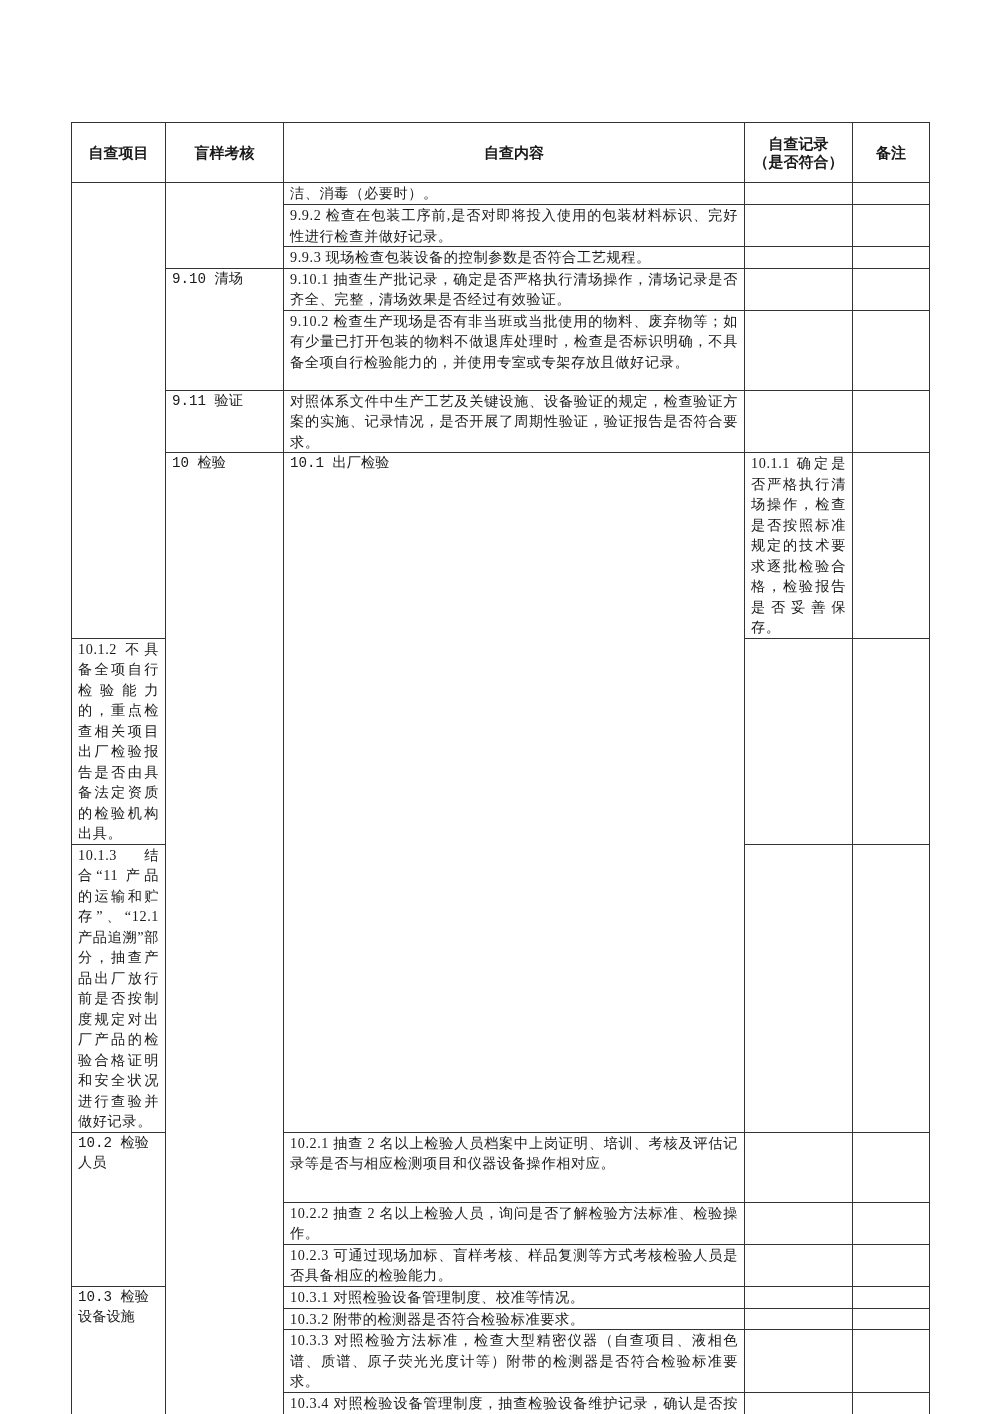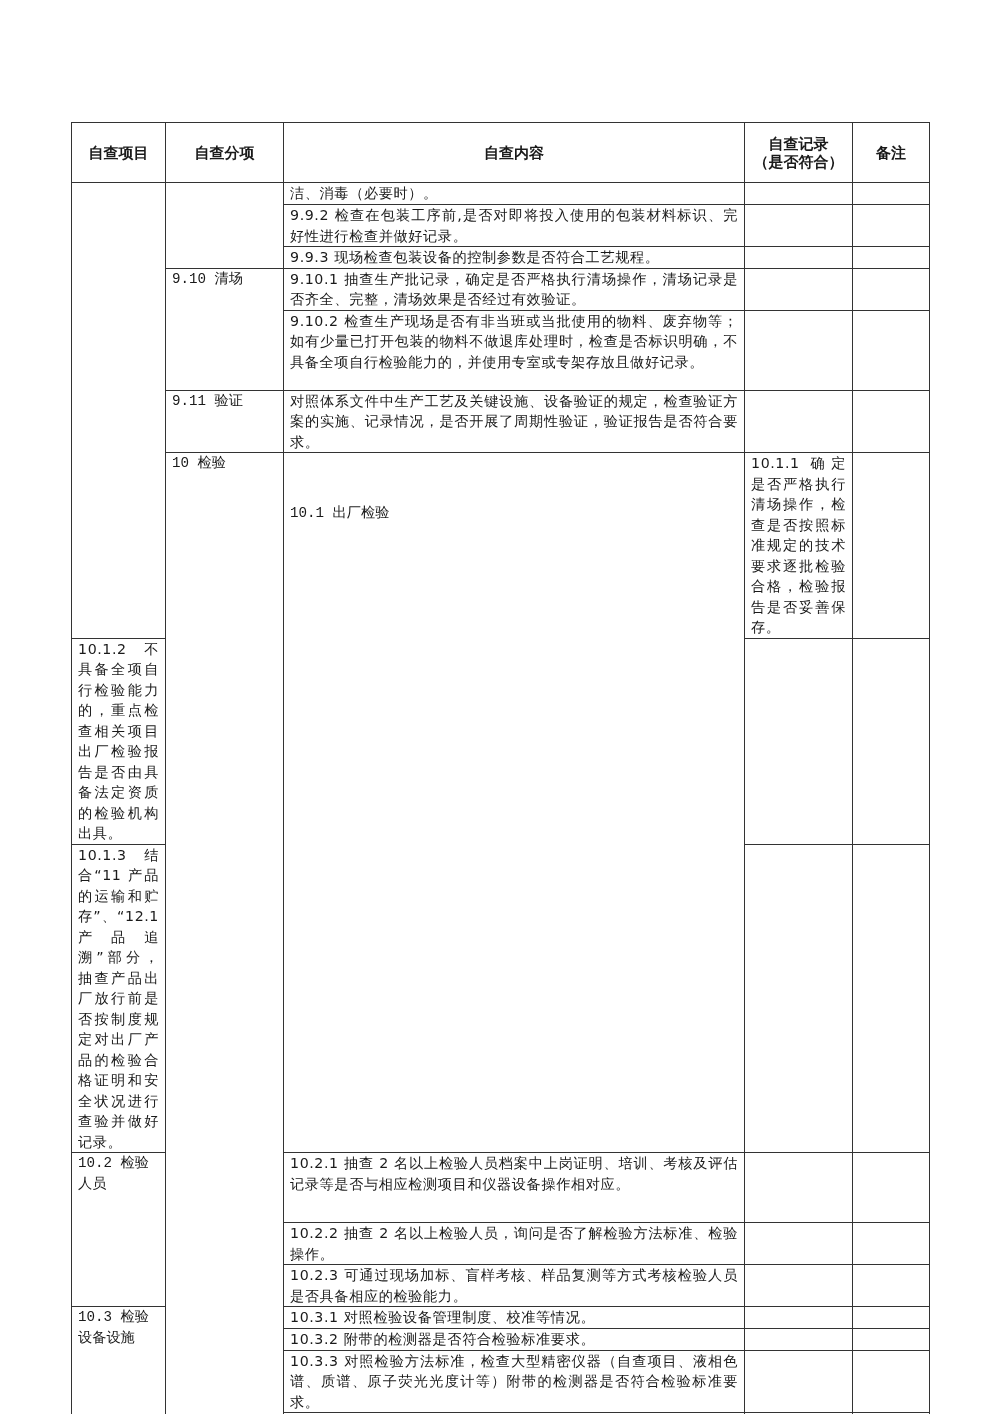--- a/index.html
+++ b/index.html
@@ -5,38 +5,38 @@
   html, body { margin:0; padding:0; background:#ffffff; }
   body { width:1000px; height:1414px; position:relative; overflow:hidden;
          font-family:"DejaVu Sans", "Liberation Sans", sans-serif; color:#1a1a1a; }
   table.sheet { position:absolute; left:71px; top:122px; width:858px;
          border-collapse:collapse; table-layout:fixed; }
   table.sheet td, table.sheet th { border:1.3px solid #333; padding:0 6px;
          font-size:14.2px; line-height:20.5px; vertical-align:top; overflow:hidden; }
   table.sheet th { font-weight:bold; font-size:15px; line-height:18px; vertical-align:middle;
          text-align:center; height:39px; padding:10px 2px; }
   td.item, td.sub { vertical-align:middle; font-size:14.5px;font-family:Liberation Mono, monospace; }
-  td.content { letter-spacing:0.6px; text-align:justify; padding:0 6px 0 8px; }
+  td.content { letter-spacing:0.6px; text-align:justify; padding:0 6px 0 8px;font-family:Liberation Serif, serif; }
   td.blank { }
 </style>
 </head>
 <body>
 
 <table class="sheet">
   <colgroup>
     <col style="width:94px">
     <col style="width:118px">
     <col style="width:461px">
     <col style="width:108px">
     <col style="width:77px">
   </colgroup>
   <thead>
     <tr>
       <th>自查项目</th>
-      <th>自查分项</th>
+      <th>盲样考核</th>
       <th>自查内容</th>
       <th>
           <div>自查记录</div>
           <div>（是否符合）</div>
         </th>
       <th>备注</th>
     </tr>
   </thead>
   <tbody>
 
@@ -70,21 +70,21 @@
     </tr>
     <tr style="height:62px">
       <td class="sub">9.11 验证</td>
       <td class="content">对照体系文件中生产工艺及关键设施、设备验证的规定，检查验证方案的实施、记录情况，是否开展了周期性验证，验证报告是否符合要求。</td>
       <td></td>
       <td></td>
     </tr>
 
     <tr style="height:40px">
       <td class="item" rowspan="17">10 检验</td>
-      <td class="sub" rowspan="3" style="vertical-align:top;padding-top:50px">10.1 出厂检验</td>
+      <td class="sub" rowspan="3" style="vertical-align:top;">10.1 出厂检验</td>
       <td class="content">10.1.1 确定是否严格执行清场操作，检查是否按照标准规定的技术要求逐批检验合格，检验报告是否妥善保存。</td>
       <td></td>
       <td></td>
     </tr>
     <tr style="height:42px">
       <td class="content">10.1.2 不具备全项自行检验能力的，重点检查相关项目出厂检验报告是否由具备法定资质的检验机构出具。</td>
       <td></td>
       <td></td>
     </tr>
     <tr style="height:61px">

